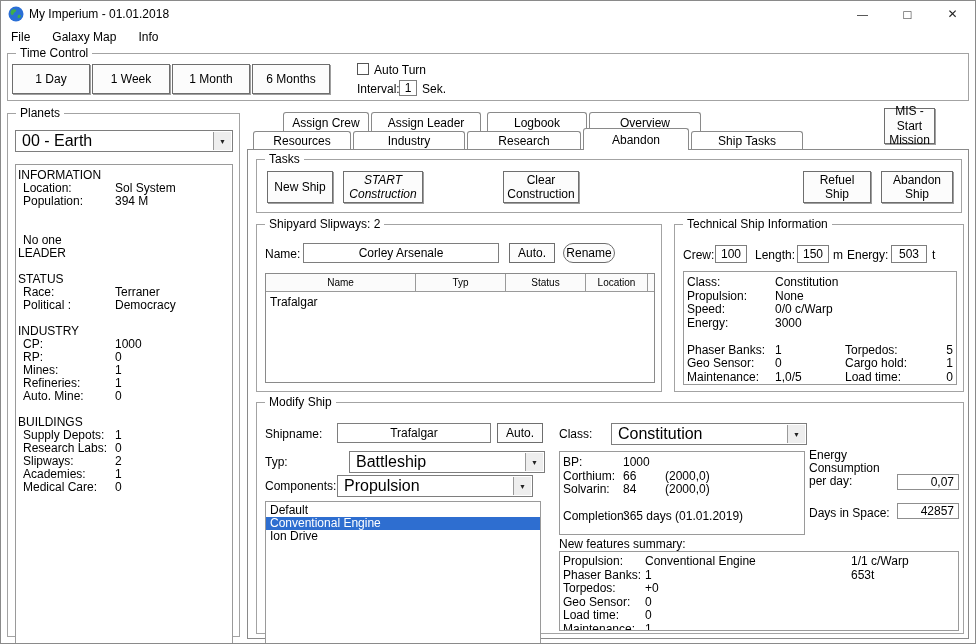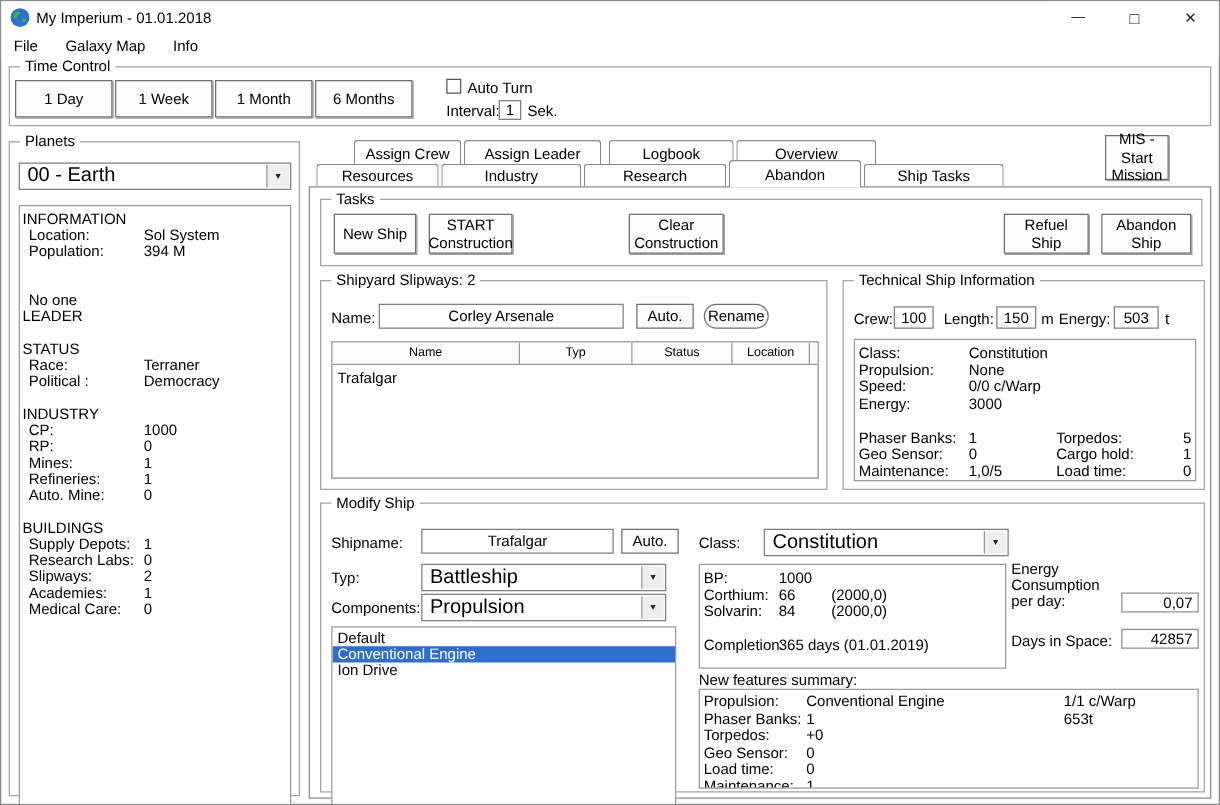--- a/index.html
+++ b/index.html
@@ -206,21 +206,21 @@
   <div class="tab" style="left:352px; top:130px; width:112px; height:18px;">Industry</div>
   <div class="tab" style="left:466px; top:130px; width:114px; height:18px;">Research</div>
   <div class="tab" style="left:582px; top:127px; width:106px; height:22px; z-index:5;">Abandon</div>
   <div class="tab" style="left:690px; top:130px; width:112px; height:18px;">Ship Tasks</div>
 
   <div class="panel" style="left:246px; top:148px; width:722px; height:490px; z-index:2;">
 
     <div class="group" style="left:8px; top:9px; width:706px; height:54px;">
       <span class="legend">Tasks</span>
       <div class="btn" style="left:10px; top:11px; width:66px; height:32px;">New Ship</div>
-      <div class="btn" style="left:86px; top:11px; width:67px; height:32px;">START Construction</div>
+      <div class="btn" style="left:86px; top:11px; width:80px; height:32px;font-style:italic;">START Construction</div>
       <div class="btn" style="left:246px; top:11px; width:76px; height:32px;">Clear Construction</div>
       <div class="btn" style="left:546px; top:11px; width:68px; height:32px;">Refuel Ship</div>
       <div class="btn" style="left:624px; top:11px; width:72px; height:32px;">Abandon Ship</div>
     </div>
 
     <div class="group" style="left:8px; top:74px; width:406px; height:168px;">
       <span class="legend">Shipyard Slipways: 2</span>
       <span class="lbl" style="left:8px; top:22px;">Name:</span>
       <input class="tbox" style="left: 46px; top: 18px; width: 196px; height: 20px;" value="Corley Arsenale">
       <div class="btn" style="left:252px; top:18px; width:46px; height:20px; box-shadow:none;">Auto.</div>
@@ -310,21 +310,21 @@
       <span class="lbl" style="left:8px; top:24px;">Shipname:</span>
       <input class="tbox" style="left: 80px; top: 20px; width: 154px; height: 20px;" value="Trafalgar">
       <div class="btn" style="left:240px; top:20px; width:46px; height:20px; box-shadow:none;">Auto.</div>
       <span class="lbl" style="left:302px; top:24px;">Class:</span>
       <div class="combo" style="left:354px; top:20px; width:196px; height:22px;">
         <span class="val">Constitution</span>
         <span class="arrow">▼</span>
       </div>
 
       <span class="lbl" style="left:8px; top:52px;">Typ:</span>
-      <div class="combo" style="left:80px; top:48px; width:196px; height:22px;">
+      <div class="combo" style="left:92px; top:48px; width:196px; height:22px;">
         <span class="val">Battleship</span>
         <span class="arrow">▼</span>
       </div>
 
       <span class="lbl" style="left:8px; top:76px;">Components:</span>
       <div class="combo" style="left:80px; top:72px; width:196px; height:22px;">
         <span class="val">Propulsion</span>
         <span class="arrow">▼</span>
       </div>
 

